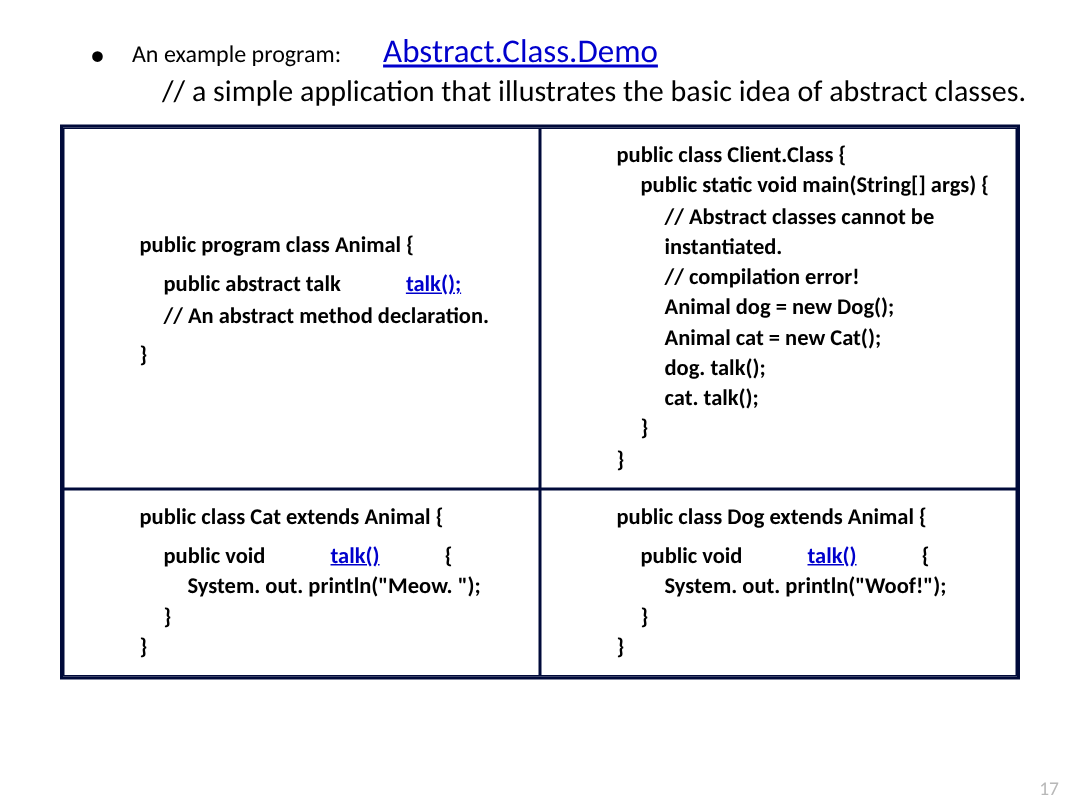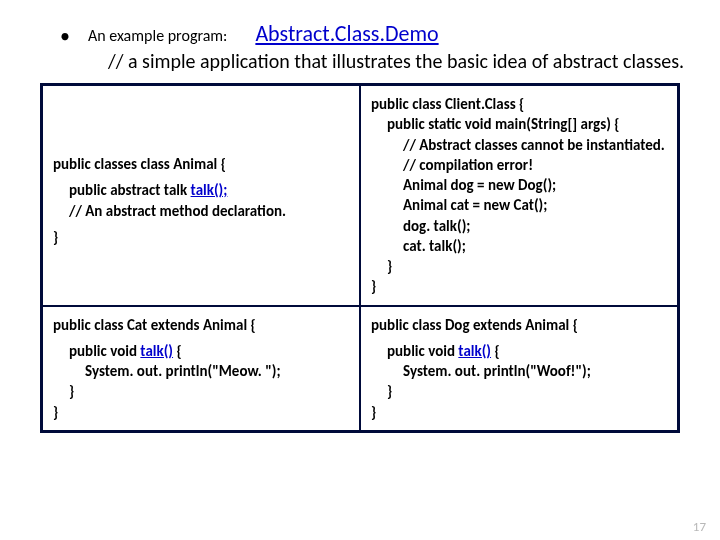--- a/index.html
+++ b/index.html
@@ -54,21 +54,21 @@
   .cell {
     border: 0.5px solid #000a3a;
     padding: 8px 10px 8px 10px;
     font-size: 15px;
     line-height: 1.35;
     color: #000;
     font-family: Calibri, Arial, sans-serif;
   }
   .cell .indent1 { padding-left: 16px; display: block; }
   .cell .indent2 { padding-left: 32px; display: block; }
-  .b { font-weight: bold; }
+  .b { font-weight: bold; margin-left: 40px; }
   .method-link { color: #0000cc; text-decoration: underline; }
   .pagenum {
     position: absolute;
     right: 14px;
     bottom: 6px;
     font-size: 13px;
     color: #b8b8b8;
   }
   .sp { height: 6px; display:block; }
   .sp2 { height: 60px; display:block; }
@@ -82,21 +82,21 @@
     <span class="bullet">•</span>
     <span class="title-text">An example program:</span>
     <span class="link">Abstract.Class.Demo</span>
   </div>
   <div class="subtitle">// a simple application that illustrates the basic idea of abstract classes.</div>
 
   <div class="grid">
 
     <div class="cell">
       <span class="sp2"></span>
-      <span class="b">public classes class Animal {</span>
+      <span class="b">public program class Animal {</span>
       <span class="sp"></span>
       <span class="indent1"><span class="b">public abstract talk </span><span class="b method-link">talk();</span></span>
       <span class="indent1 b">// An abstract method declaration.</span>
       <span class="sp"></span>
       <span class="b">}</span>
     </div>
 
     <div class="cell">
       <span class="b">public class Client.Class {</span>
       <span class="indent1 b">public static void main(String[] args) {</span>

